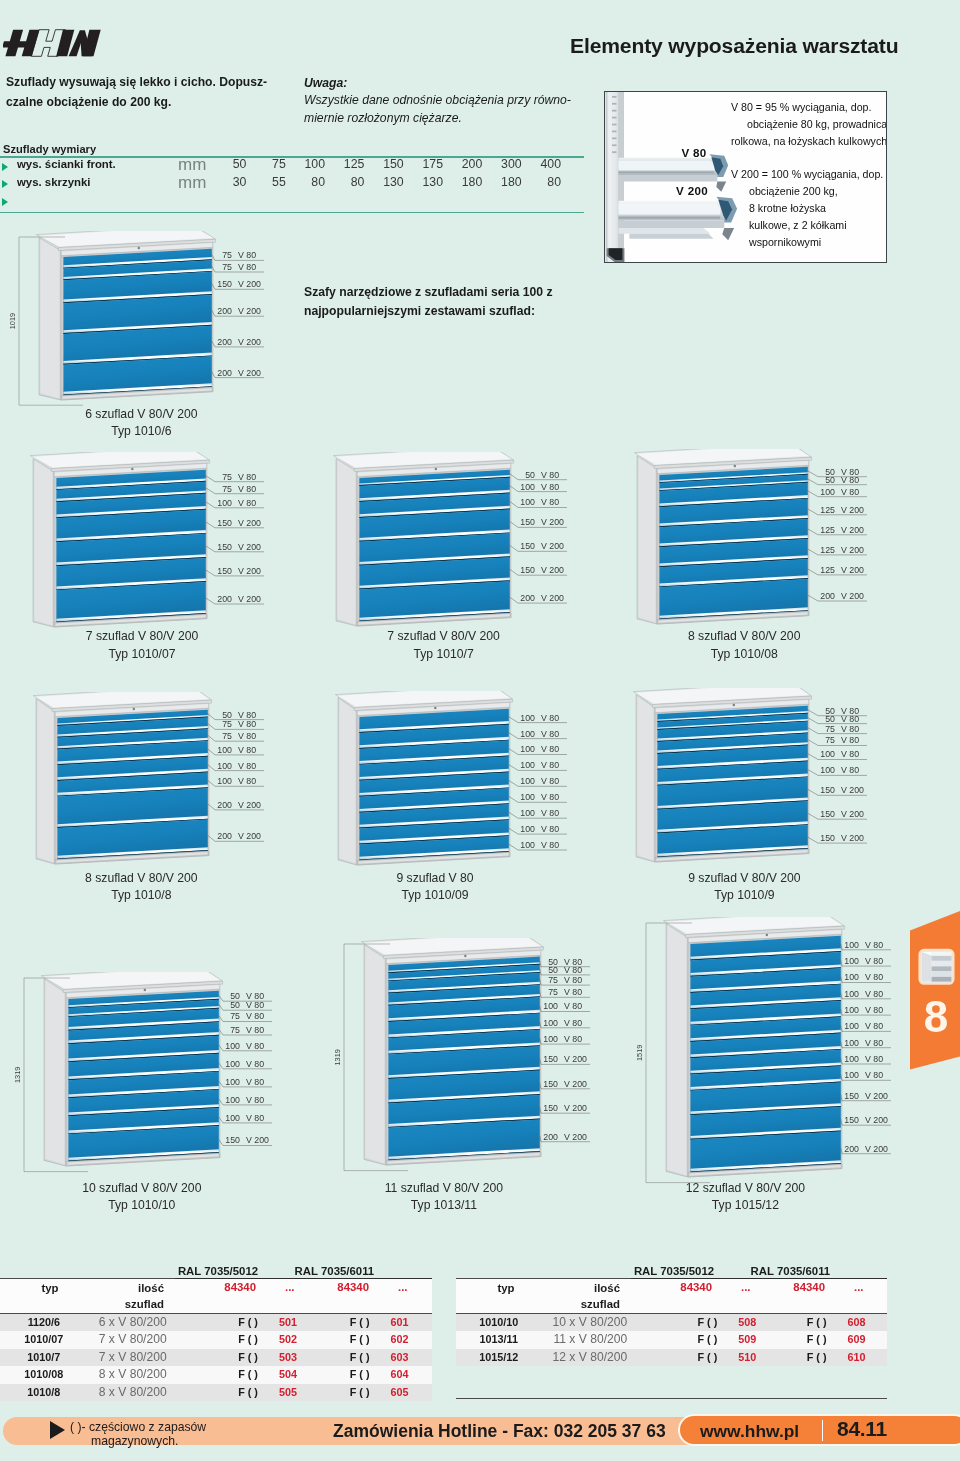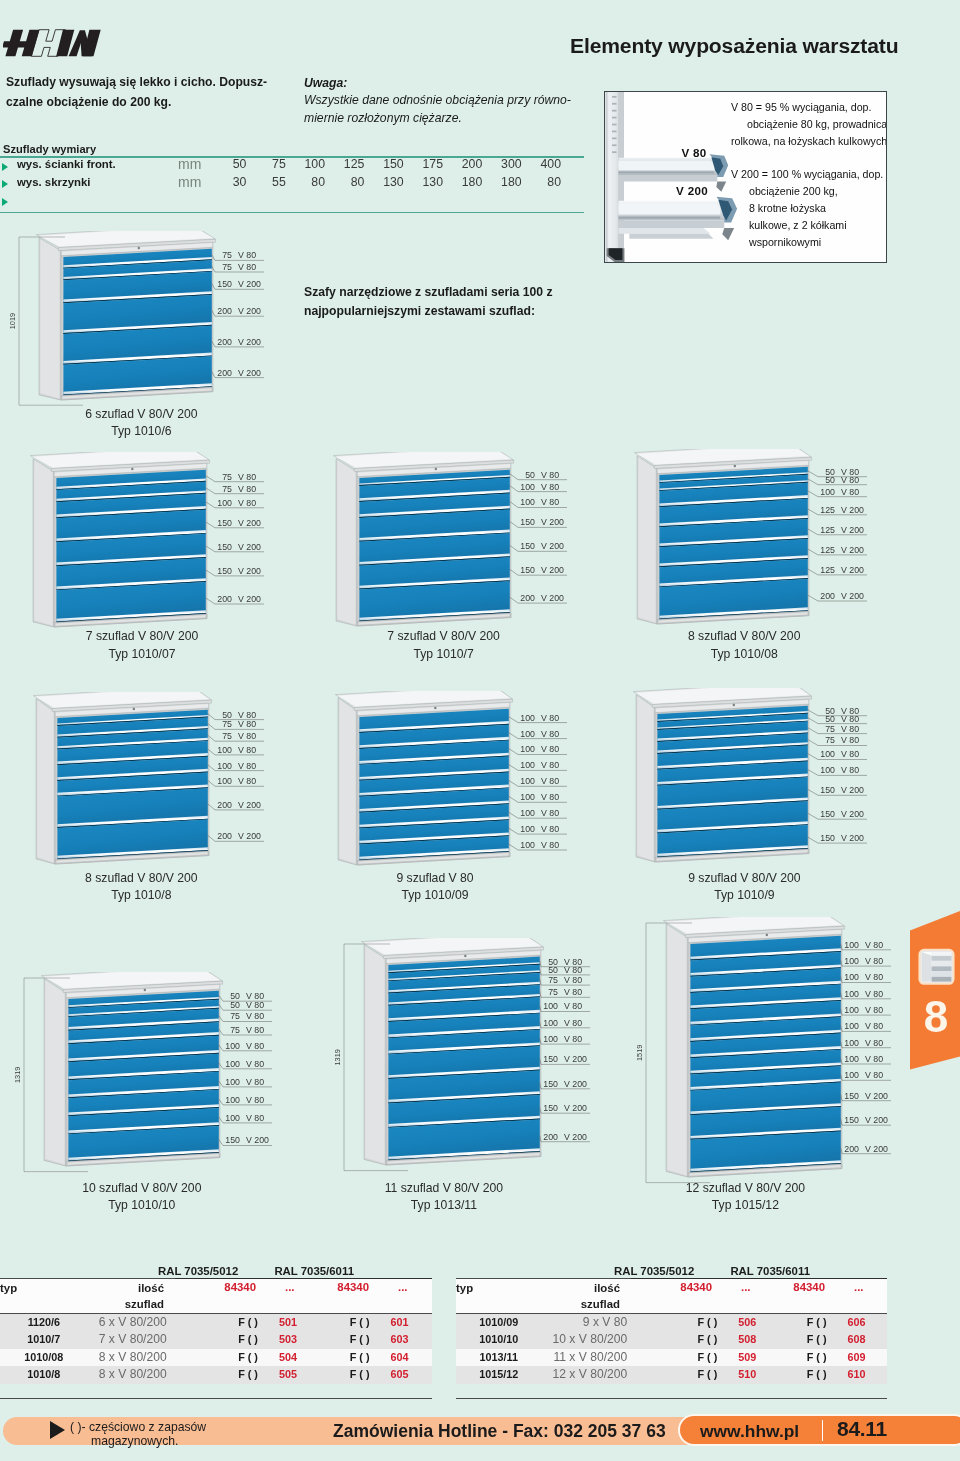--- a/index.html
+++ b/index.html
@@ -12,21 +12,21 @@
 #intro{left:6px;top:72px;width:300px;font-size:12.15px;font-weight:bold;line-height:20px}
 #note{left:304px;top:75px;width:300px;font-size:12.2px;font-style:italic;line-height:17.3px}
 #note .h{font-weight:bold}
 
 #dimttl{left:3px;top:143px;font-size:11.1px;font-weight:bold}
 #dims{left:0px;top:156px;width:584px}
 #dims table{width:561px;border-collapse:collapse;table-layout:fixed}
 #dims td{font-size:12.3px;color:#3a3a3a;height:17.6px;line-height:17.6px;vertical-align:middle}
 #dims tr.alt td{background:#cbe8da}
 #dims .lbl{font-weight:bold;color:#1b1b1b;padding-left:17px;font-size:11.4px;position:relative}
-#dims .unit{color:#77857e;font-size:14px;text-align:left;padding-right:9px}
+#dims .unit{color:#77857e;font-size:17px;text-align:left;padding-right:9px}
 #dims .v{text-align:right;padding-right:0px}
 .tri{position:absolute;width:0;height:0;border-left:6.4px solid #0ca876;border-top:4.0px solid transparent;border-bottom:4.0px solid transparent}
 .hr{position:absolute;left:0;width:584px;height:1.5px;background:#4aa891}
 
 #photo{left:604px;top:91px;width:283px;height:172px;border:1.6px solid #3c4548;background:#fefefe;overflow:hidden}
 .pcap{position:absolute;font-size:11.6px;font-weight:bold;color:#111;letter-spacing:0.3px}
 .ptxt{position:absolute;font-size:10.65px;color:#111;line-height:16.0px;white-space:nowrap}
 
 #sechead{left:304px;top:282.5px;font-size:12.2px;font-weight:bold;line-height:19px}
 
@@ -37,21 +37,21 @@
 
 .otab{position:absolute}
 .otab table{border-collapse:collapse;table-layout:fixed;font-size:10.8px}
 .otab td{height:17.5px;line-height:17.5px;vertical-align:middle;white-space:nowrap;padding:0}
 .otab tr.odd td{background:#e4e4e4}
 .otab tr.even td{background:#f8f8f8}
 .otab .typ{font-weight:bold;text-align:center;padding-right:11px}
 .otab .il{text-align:right;color:#6a6a6a;padding-right:44px;font-size:12.1px}
 .otab .f{text-align:right;font-weight:bold;padding-right:4px}
 .otab .n{text-align:left;font-weight:bold;color:#d32030;padding-left:17px}
-.ohdr{position:absolute;font-size:11.4px;font-weight:bold;text-align:left}
+.ohdr{position:absolute;font-size:11.4px;font-weight:bold;text-align:center}
 .oart{position:absolute;font-size:11.4px;font-weight:bold;color:#d32030;text-align:center}
 .ordot{position:absolute;font-size:11.4px;font-weight:bold;color:#d32030;text-align:center}
 .oline{position:absolute;background:#4a4a4a;height:1px}
 
 #footer{left:3px;top:1416.5px;width:957px;height:28.8px;border-radius:14.4px;background:#f9bd94}
 #ftri{left:49.5px;top:1421px;width:0;height:0;border-left:15.5px solid #1b1b1b;border-top:9px solid transparent;border-bottom:9px solid transparent}
 #fnote{left:70px;top:1419.5px;font-size:12.2px;line-height:14px}
 #fnote div:nth-child(2){padding-left:21px}
 #fhot{left:333px;top:1420.5px;font-size:17.5px;font-weight:bold;white-space:nowrap}
 #fpill{left:678px;top:1414.4px;width:292px;height:32px;border-radius:16px;background:#f58038;border:2.2px solid #fdf6ef}
@@ -1093,20 +1093,28 @@
       </colgroup>
       <tbody>
         <tr class="odd">
           <td class="typ">1120/6</td>
           <td class="il">6 x V 80/200</td>
           <td class="f">F ( )</td>
           <td class="n">501</td>
           <td class="f">F ( )</td>
           <td class="n">601</td>
         </tr>
+        <tr class="even">
+          <td class="typ">1010/07</td>
+          <td class="il">7 x V 80/200</td>
+          <td class="f">F ( )</td>
+          <td class="n">502</td>
+          <td class="f">F ( )</td>
+          <td class="n">602</td>
+        </tr>
         <tr class="odd">
           <td class="typ">1010/7</td>
           <td class="il">7 x V 80/200</td>
           <td class="f">F ( )</td>
           <td class="n">503</td>
           <td class="f">F ( )</td>
           <td class="n">603</td>
         </tr>
         <tr class="even">
           <td class="typ">1010/08</td>
@@ -1146,28 +1154,20 @@
       <colgroup>
         <col style="width:100.0px">
         <col style="width:108.0px">
         <col style="width:52.0px">
         <col style="width:56.0px">
         <col style="width:57.0px">
         <col style="width:58.0px">
       </colgroup>
       <tbody>
         <tr class="odd">
-          <td class="typ">1010/09</td>
-          <td class="il">9 x V 80</td>
-          <td class="f">F ( )</td>
-          <td class="n">506</td>
-          <td class="f">F ( )</td>
-          <td class="n">606</td>
-        </tr>
-        <tr class="odd">
           <td class="typ">1010/10</td>
           <td class="il">10 x V 80/200</td>
           <td class="f">F ( )</td>
           <td class="n">508</td>
           <td class="f">F ( )</td>
           <td class="n">608</td>
         </tr>
         <tr class="even">
           <td class="typ">1013/11</td>
           <td class="il">11 x V 80/200</td>

